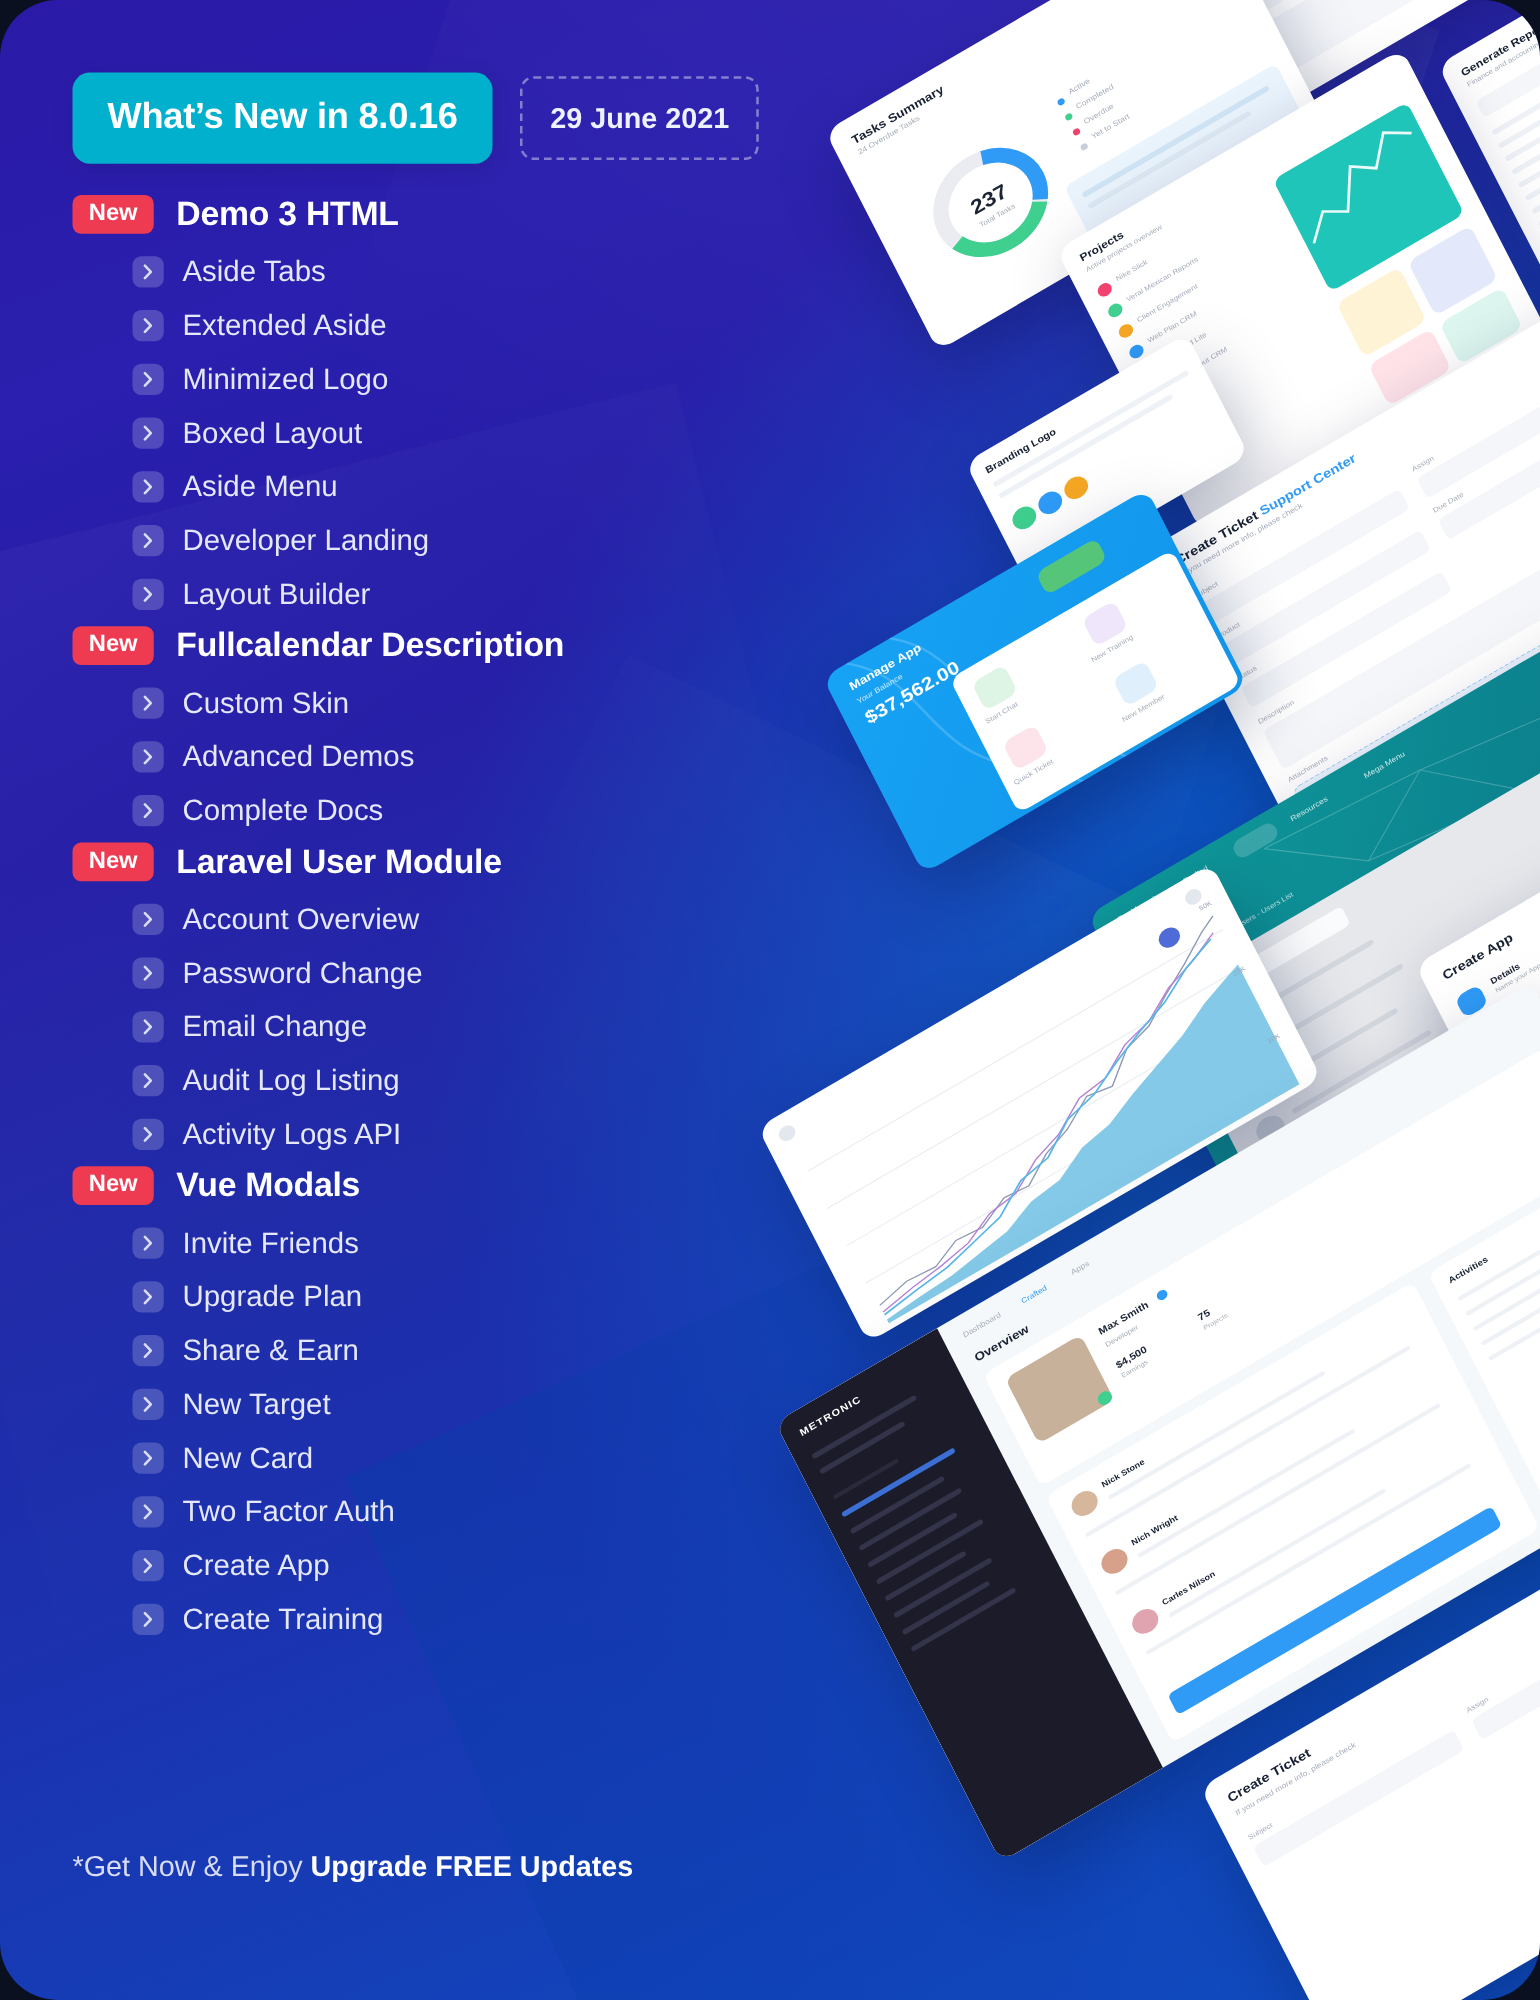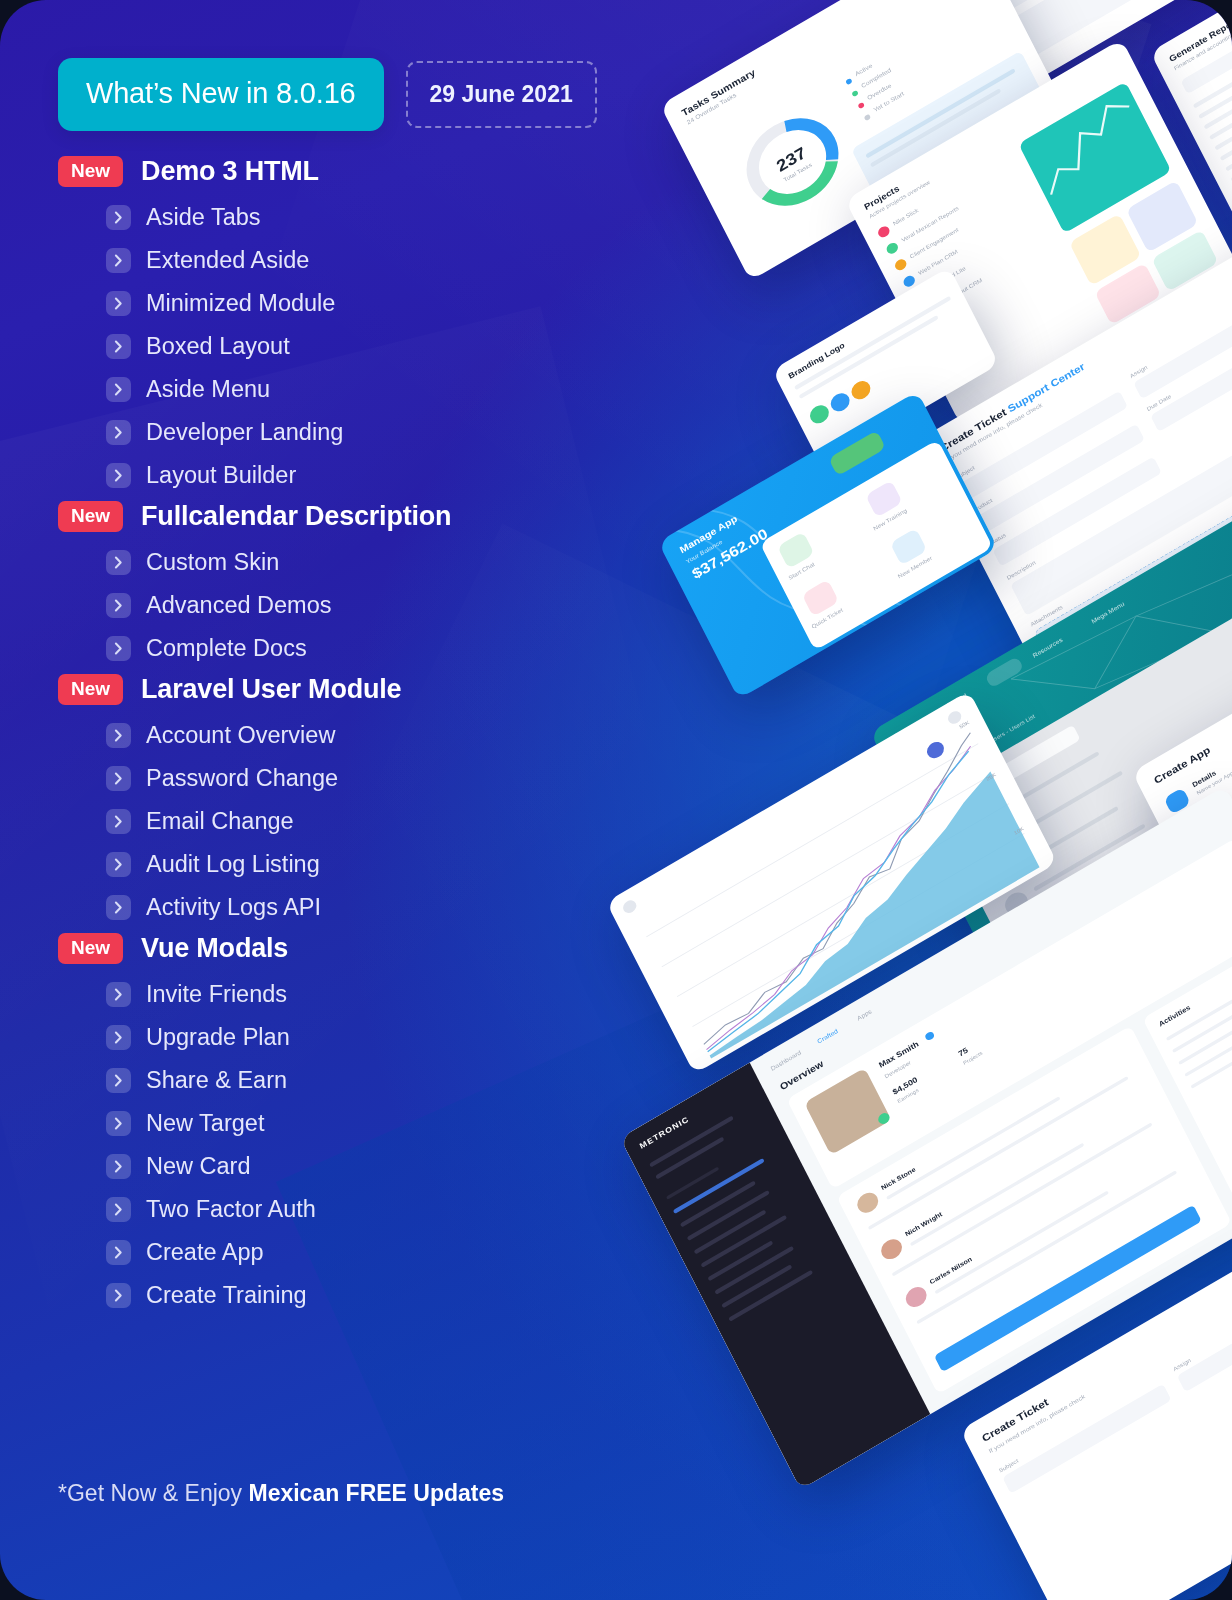--- a/index.html
+++ b/index.html
@@ -34,21 +34,21 @@
   .f5{bottom:-260px;left:420px;width:900px;height:900px;
       background:linear-gradient(120deg,rgba(8,60,170,.45),rgba(8,60,170,0) 60%);
       transform:rotate(-24deg);}
 
   
   #left{position:absolute;left:0;top:0;width:650px;height:1600px;z-index:40;}
 
   .head-row{position:absolute;left:58px;top:58px;display:flex;align-items:center;gap:22px;}
   .version-badge{
     background:#00b0cc;color:#fff;border-radius:14px;
-    padding:19px 28px 21px;font-size:29px;font-weight:normal;letter-spacing:-.2px;
+    padding:19px 28px 21px;font-size:29px;font-weight:bold;letter-spacing:-.2px;
     white-space:nowrap;box-shadow:0 4px 18px rgba(0,0,0,.10);
   }
   .date-badge{
     border:2px dashed rgba(255,255,255,.42);border-radius:11px;
     padding:18px 22px;color:#eef1ff;font-size:23px;font-weight:bold;white-space:nowrap;
   }
 
   .sections{position:absolute;left:58px;top:156px;width:580px;}
   .sec{margin-bottom:4px;}
   .sec-head{display:flex;align-items:center;gap:18px;margin:0 0 9px 0;}
@@ -422,21 +422,21 @@
                 </svg>
               </span>
               <span class="item-label">Extended Aside</span>
             </li>
             <li class="item">
               <span class="chev">
                 <svg viewBox="0 0 8 12" fill="none">
                   <path d="M1.6 1.4 L6 6 L1.6 10.6" stroke="#d8dcf7" stroke-width="1.9" stroke-linecap="round" stroke-linejoin="round"></path>
                 </svg>
               </span>
-              <span class="item-label">Minimized Module</span>
+              <span class="item-label">Minimized Logo</span>
             </li>
             <li class="item">
               <span class="chev">
                 <svg viewBox="0 0 8 12" fill="none">
                   <path d="M1.6 1.4 L6 6 L1.6 10.6" stroke="#d8dcf7" stroke-width="1.9" stroke-linecap="round" stroke-linejoin="round"></path>
                 </svg>
               </span>
               <span class="item-label">Boxed Layout</span>
             </li>
             <li class="item">
@@ -613,17 +613,17 @@
                   <path d="M1.6 1.4 L6 6 L1.6 10.6" stroke="#d8dcf7" stroke-width="1.9" stroke-linecap="round" stroke-linejoin="round"></path>
                 </svg>
               </span>
               <span class="item-label">Create Training</span>
             </li>
           </ul>
         </div>
       </div>
 
     <div class="footnote">
-      <span>*Get Now &amp; Enjoy </span><b>Mexican FREE Updates</b>
+      <span>*Get Now &amp; Enjoy </span><b>Upgrade FREE Updates</b>
     </div>
   </div>
 
 </div>
 
 </body></html>

